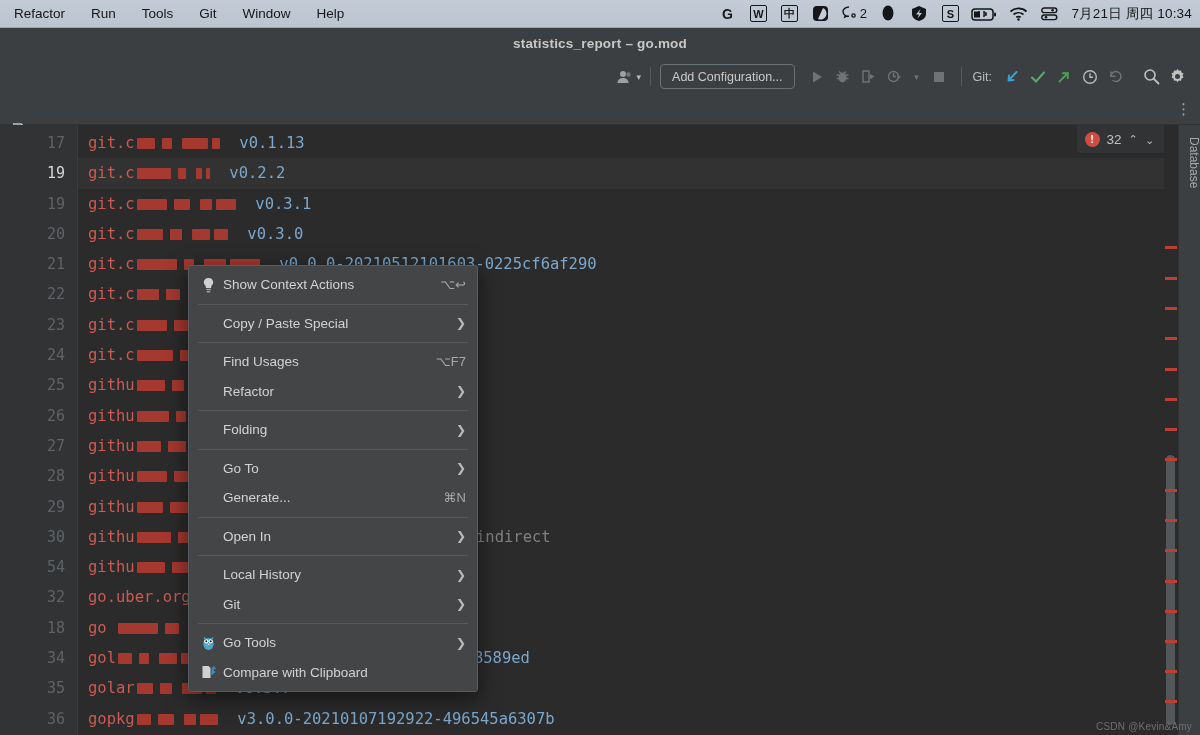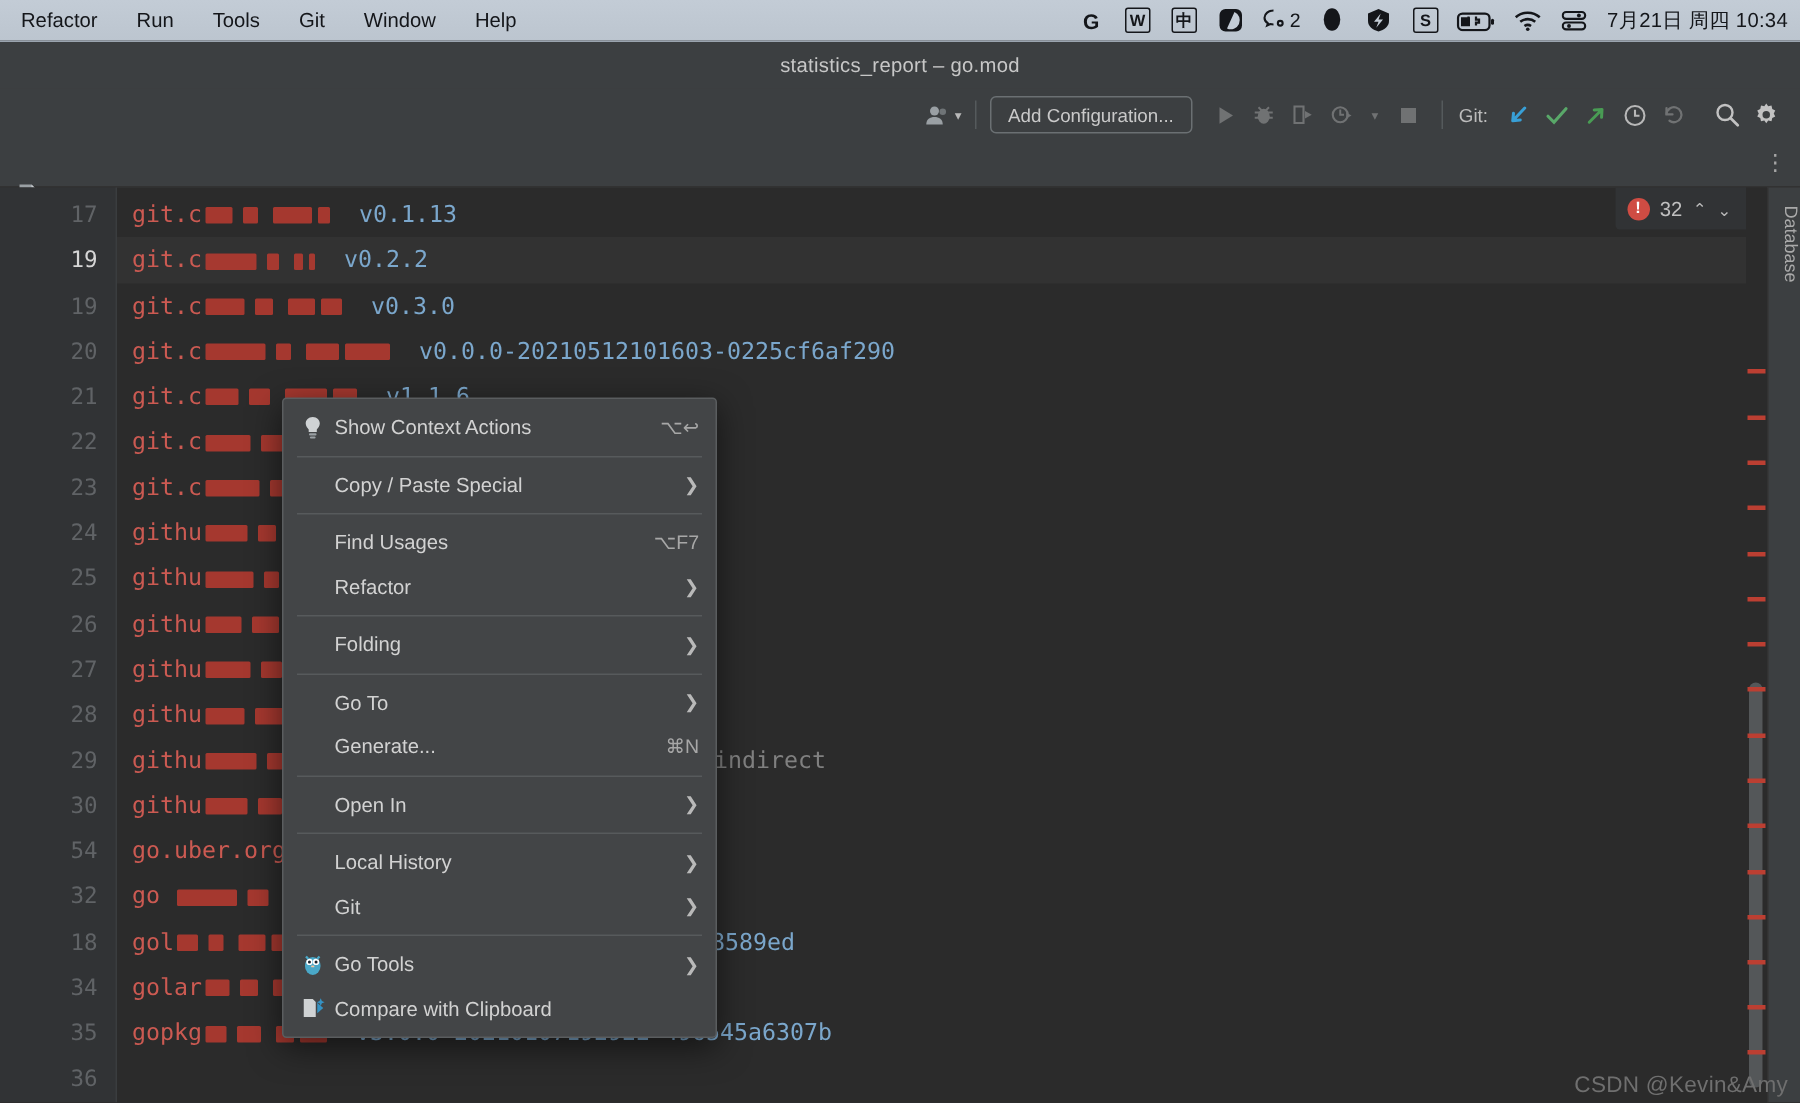--- a/index.html
+++ b/index.html
@@ -36,21 +36,21 @@
     display:flex; align-items:center; justify-content:center;
   }
   #mac-right .clock{ font-size:13.5px; padding-left:5px; font-weight:400; letter-spacing:.2px;}
 
   
   #ide{ width:1200px; height:707px; background:#3c3f41; position:relative; }
 
   #titlebar{
     height:31px; background:#3c3f41; color:#c7c7c7;
     display:flex; align-items:center; justify-content:center;
-    font-size:13.5px; font-weight:normal; letter-spacing:.2px;
+    font-size:13.5px; font-weight:bold; letter-spacing:.2px;
   }
 
   
   #toolbar{
     height:35px; background:#3c3f41; display:flex; align-items:center;
     justify-content:flex-end; padding-right:10px; gap:0px;
   }
   .tb{ height:26px; display:flex; align-items:center; justify-content:center; }
   .tb-ico{ width:26px; }
   .sep{ width:1px; height:19px; background:#555a5c; margin:0 9px; }
@@ -148,21 +148,21 @@
   }
   .mi .mi-ico{ width:21px; display:flex; align-items:center; justify-content:center; flex:0 0 21px; }
   .mi .mi-label{ padding-left:4px; }
   .mi .mi-acc{ margin-left:auto; color:#a7a7a7; font-size:13px; padding-left:16px; }
   .mi .mi-arrow{ margin-left:auto; color:#b9b9b9; font-size:12px; padding-left:16px; }
   .msep{ height:1px; background:#575a5c; margin:4px 9px; }
 
   
   #watermark{
     position:absolute; right:8px; bottom:3px;
-    font-size:15px; color:#6f6f6f; z-index:50; letter-spacing:.2px;text-align:center;
+    font-size:10px; color:#6f6f6f; z-index:50; letter-spacing:.2px;text-align:center;
   }
   svg{ display:block; }
 </style>
 </head>
 <body>
 
 <div id="macbar">
   <div id="mac-menus" style="display: flex;">
       <div class="mm">Refactor</div>
       <div class="mm">Run</div>
@@ -384,20 +384,21 @@
         <div class="ln">54</div>
         <div class="ln">32</div>
         <div class="ln">18</div>
         <div class="ln">34</div>
         <div class="ln">35</div>
         <div class="ln">36</div>
       </div>
     <div id="code">
         <div class="cl"><span class="pkg">git.c</span><span class="redact" style="width: 18px; margin-left: 2px;"></span><span class="redact" style="width: 10px; margin-left: 6px;"></span><span class="redact" style="width: 26px; margin-left: 9px;"></span><span class="redact" style="width: 8px; margin-left: 3px;"></span><span class="ver">  v0.1.13</span></div>
         <div class="cl cur"><span class="pkg">git.c</span><span class="redact" style="width: 34px; margin-left: 2px;"></span><span class="redact" style="width: 8px; margin-left: 6px;"></span><span class="redact" style="width: 6px; margin-left: 9px;"></span><span class="redact" style="width: 4px; margin-left: 3px;"></span><span class="ver">  v0.2.2</span></div>
+        <div class="cl"><span class="pkg">git.c</span><span class="redact" style="width: 30px; margin-left: 2px;"></span><span class="redact" style="width: 16px; margin-left: 6px;"></span><span class="redact" style="width: 12px; margin-left: 9px;"></span><span class="redact" style="width: 20px; margin-left: 3px;"></span><span class="ver">  v0.3.1</span></div>
         <div class="cl"><span class="pkg">git.c</span><span class="redact" style="width: 26px; margin-left: 2px;"></span><span class="redact" style="width: 12px; margin-left: 6px;"></span><span class="redact" style="width: 18px; margin-left: 9px;"></span><span class="redact" style="width: 14px; margin-left: 3px;"></span><span class="ver">  v0.3.0</span></div>
         <div class="cl"><span class="pkg">git.c</span><span class="redact" style="width: 40px; margin-left: 2px;"></span><span class="redact" style="width: 10px; margin-left: 6px;"></span><span class="redact" style="width: 22px; margin-left: 9px;"></span><span class="redact" style="width: 30px; margin-left: 3px;"></span><span class="ver">  v0.0.0-20210512101603-0225cf6af290</span></div>
         <div class="cl"><span class="pkg">git.c</span><span class="redact" style="width: 22px; margin-left: 2px;"></span><span class="redact" style="width: 14px; margin-left: 6px;"></span><span class="redact" style="width: 28px; margin-left: 9px;"></span><span class="redact" style="width: 16px; margin-left: 3px;"></span><span class="ver">  v1.1.6</span></div>
         <div class="cl"><span class="pkg">git.c</span><span class="redact" style="width: 30px; margin-left: 2px;"></span><span class="redact" style="width: 18px; margin-left: 6px;"></span><span class="redact" style="width: 10px; margin-left: 9px;"></span><span class="redact" style="width: 12px; margin-left: 3px;"></span><span class="ver">  v1.0.9</span></div>
         <div class="cl"><span class="pkg">git.c</span><span class="redact" style="width: 36px; margin-left: 2px;"></span><span class="redact" style="width: 14px; margin-left: 6px;"></span><span class="redact" style="width: 24px; margin-left: 9px;"></span><span class="redact" style="width: 18px; margin-left: 3px;"></span><span class="ver">  v0.6.3</span><span class="cmt"> // indirect</span></div>
         <div class="cl"><span class="pkg">githu</span><span class="redact" style="width: 28px; margin-left: 2px;"></span><span class="redact" style="width: 12px; margin-left: 6px;"></span><span class="redact" style="width: 20px; margin-left: 9px;"></span><span class="redact" style="width: 16px; margin-left: 3px;"></span><span class="ver">  v0.3.0</span></div>
         <div class="cl"><span class="pkg">githu</span><span class="redact" style="width: 32px; margin-left: 2px;"></span><span class="redact" style="width: 10px; margin-left: 6px;"></span><span class="redact" style="width: 14px; margin-left: 9px;"></span><span class="redact" style="width: 22px; margin-left: 3px;"></span></div>
         <div class="cl"><span class="pkg">githu</span><span class="redact" style="width: 24px; margin-left: 2px;"></span><span class="redact" style="width: 18px; margin-left: 6px;"></span><span class="redact" style="width: 16px; margin-left: 9px;"></span><span class="redact" style="width: 10px; margin-left: 3px;"></span><span class="ver">  v1.2.0</span></div>
         <div class="cl"><span class="pkg">githu</span><span class="redact" style="width: 30px; margin-left: 2px;"></span><span class="redact" style="width: 14px; margin-left: 6px;"></span><span class="redact" style="width: 22px; margin-left: 9px;"></span><span class="redact" style="width: 12px; margin-left: 3px;"></span><span class="ver">  v1.3.1</span></div>
         <div class="cl"><span class="pkg">githu</span><span class="redact" style="width: 26px; margin-left: 2px;"></span><span class="redact" style="width: 20px; margin-left: 6px;"></span><span class="redact" style="width: 18px; margin-left: 9px;"></span><span class="redact" style="width: 14px; margin-left: 3px;"></span><span class="ver">  v2.29.1+incompatible</span></div>

